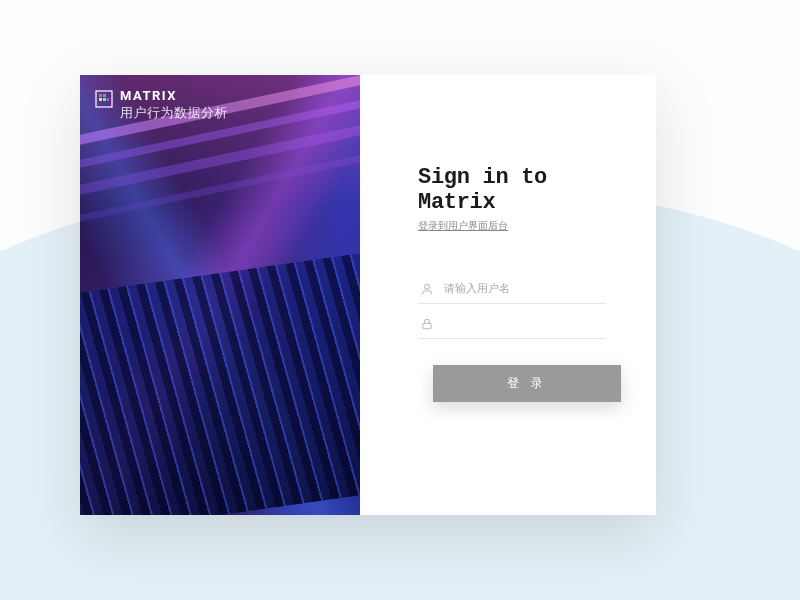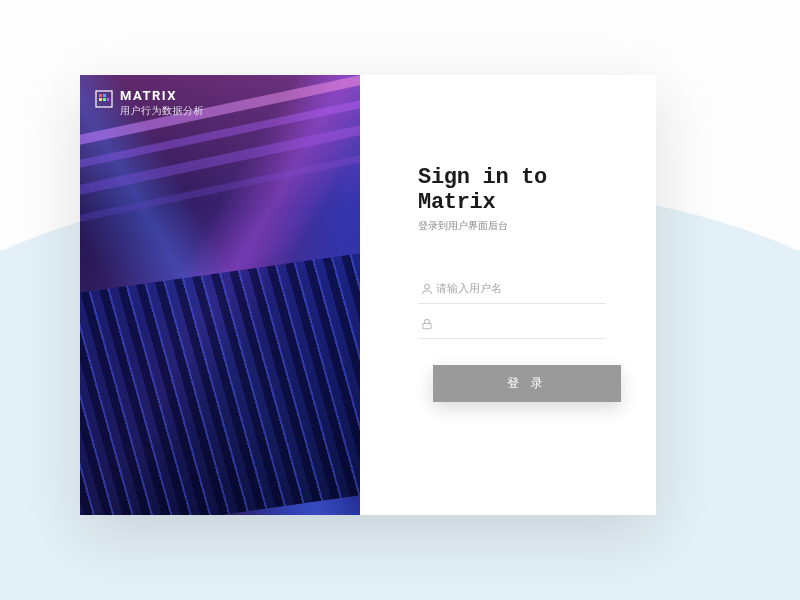--- a/index.html
+++ b/index.html
@@ -94,21 +94,21 @@
       display: inline-block;
     }
     .logo-text-wrap { display: flex; flex-direction: column; }
     .logo-text {
       font-size: 13px;
       font-weight: 700;
       letter-spacing: 1.5px;
       line-height: 1;
     }
     .logo-sub {
-      font-size: 10px;
+      font-size: 13px;
       opacity: 0.85;
       letter-spacing: 0.5px;
       margin-top: 2px;
       font-family: Liberation Mono, monospace;
     }
     .right-panel {
       flex: 1;
       padding: 90px 50px 0 58px;
     }
     .title {
@@ -116,29 +116,30 @@
       font-weight: 800;
       color: #1b1b1b;
       letter-spacing: -0.3px;
       font-family: Liberation Mono, monospace;
     }
     .subtitle {
       font-size: 10px;
       color: #888;
       margin-top: 4px;
       font-weight: 400;
+      text-decoration: underline;
     }
     .form { margin-top: 40px; }
     .input-row {
       display: flex;
       align-items: center;
       border-bottom: 1px solid #e6e6e6;
       padding: 8px 2px;
       margin-bottom: 4px;
-      gap: 2px;
+      gap: 10px;
     }
     .input-icon {
       width: 14px;
       height: 14px;
       color: #bbb;
       flex-shrink: 0;
     }
     .input-field {
       border: none;
       outline: none;

